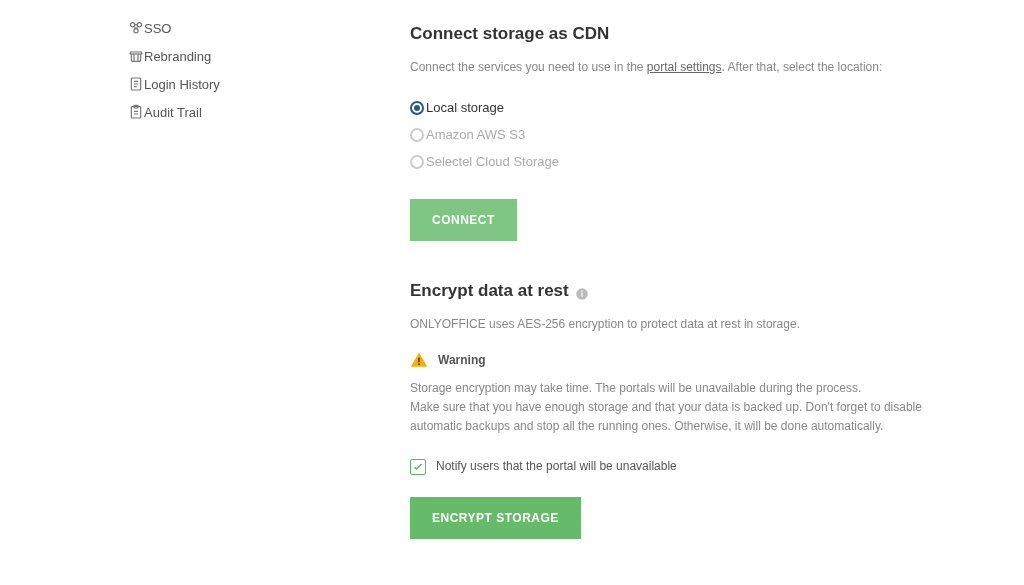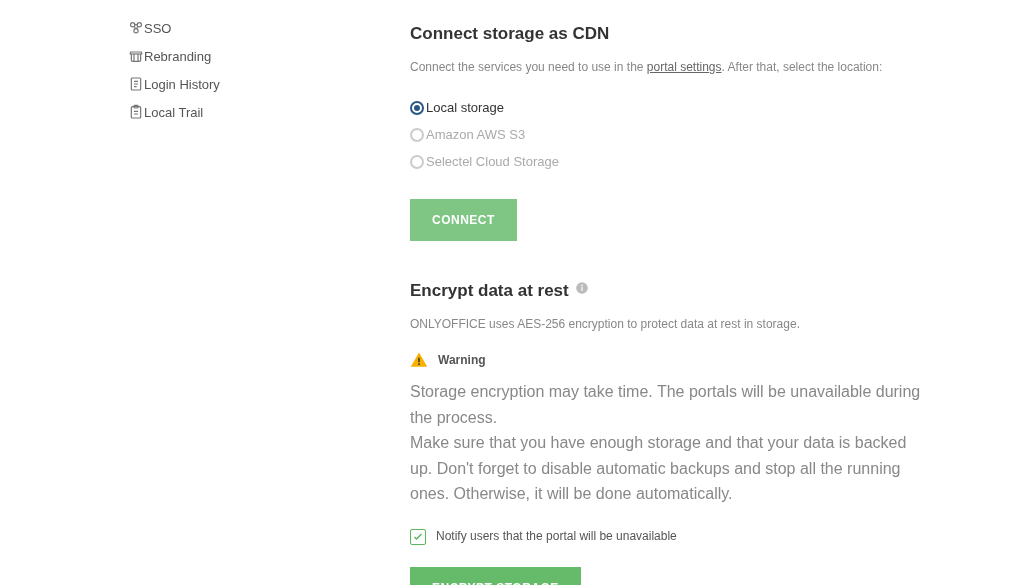--- a/index.html
+++ b/index.html
@@ -99,21 +99,21 @@
       letter-spacing: 0.5px;
       padding: 14px 22px;
       border: none;
       cursor: pointer;
       text-transform: uppercase;
     }
     .btn.muted { background: #7fc584; }
     .section-block { margin-bottom: 40px; }
     .title-row {
       display: flex;
-      align-items: flex-start;
+      align-items: flex-end;
       gap: 6px;
       margin-bottom: 14px;
     }
     .title-row .section-title { margin-bottom: 0; }
     .info-icon {
       width: 14px; height: 14px;
       color: #999;
       display: inline-flex;
       align-items: center;
       justify-content: center;
@@ -129,21 +129,21 @@
     .warning-icon {
       width: 18px; height: 18px;
       display: inline-flex;
     }
     .warning-label {
       font-weight: 700;
       font-size: 12px;
       color: #555;
     }
     .warning-text {
-      font-size: 16px;
+      font-size: 12px;
       color: #888;
       line-height: 1.6;
       margin-bottom: 22px;
       max-width: 520px;
     }
     .checkbox-row {
       display: flex;
       gap: 10px;
       margin-bottom: 22px;
       cursor: pointer;
@@ -197,21 +197,21 @@
       <span class="label">Login History</span>
     </div>
     <div class="sidebar-item">
       <span class="icon">
         <svg viewBox="0 0 24 24" fill="none" stroke="#777" stroke-width="1.8">
           <rect x="5" y="4" width="14" height="17" rx="1.5"></rect>
           <rect x="9" y="2" width="6" height="4" rx="1"></rect>
           <path d="M9 11h6M9 15h6"></path>
         </svg>
       </span>
-      <span class="label">Local Trail</span>
+      <span class="label">Audit Trail</span>
     </div>
   </aside>
 
   <main class="main">
 
     <section class="section-block">
       <h2 class="section-title">Connect storage as CDN</h2>
       <p class="desc">
         <span>Connect the services you need to use in the </span><span class="link">portal settings</span><span>. After that, select the location:</span>
       </p>

